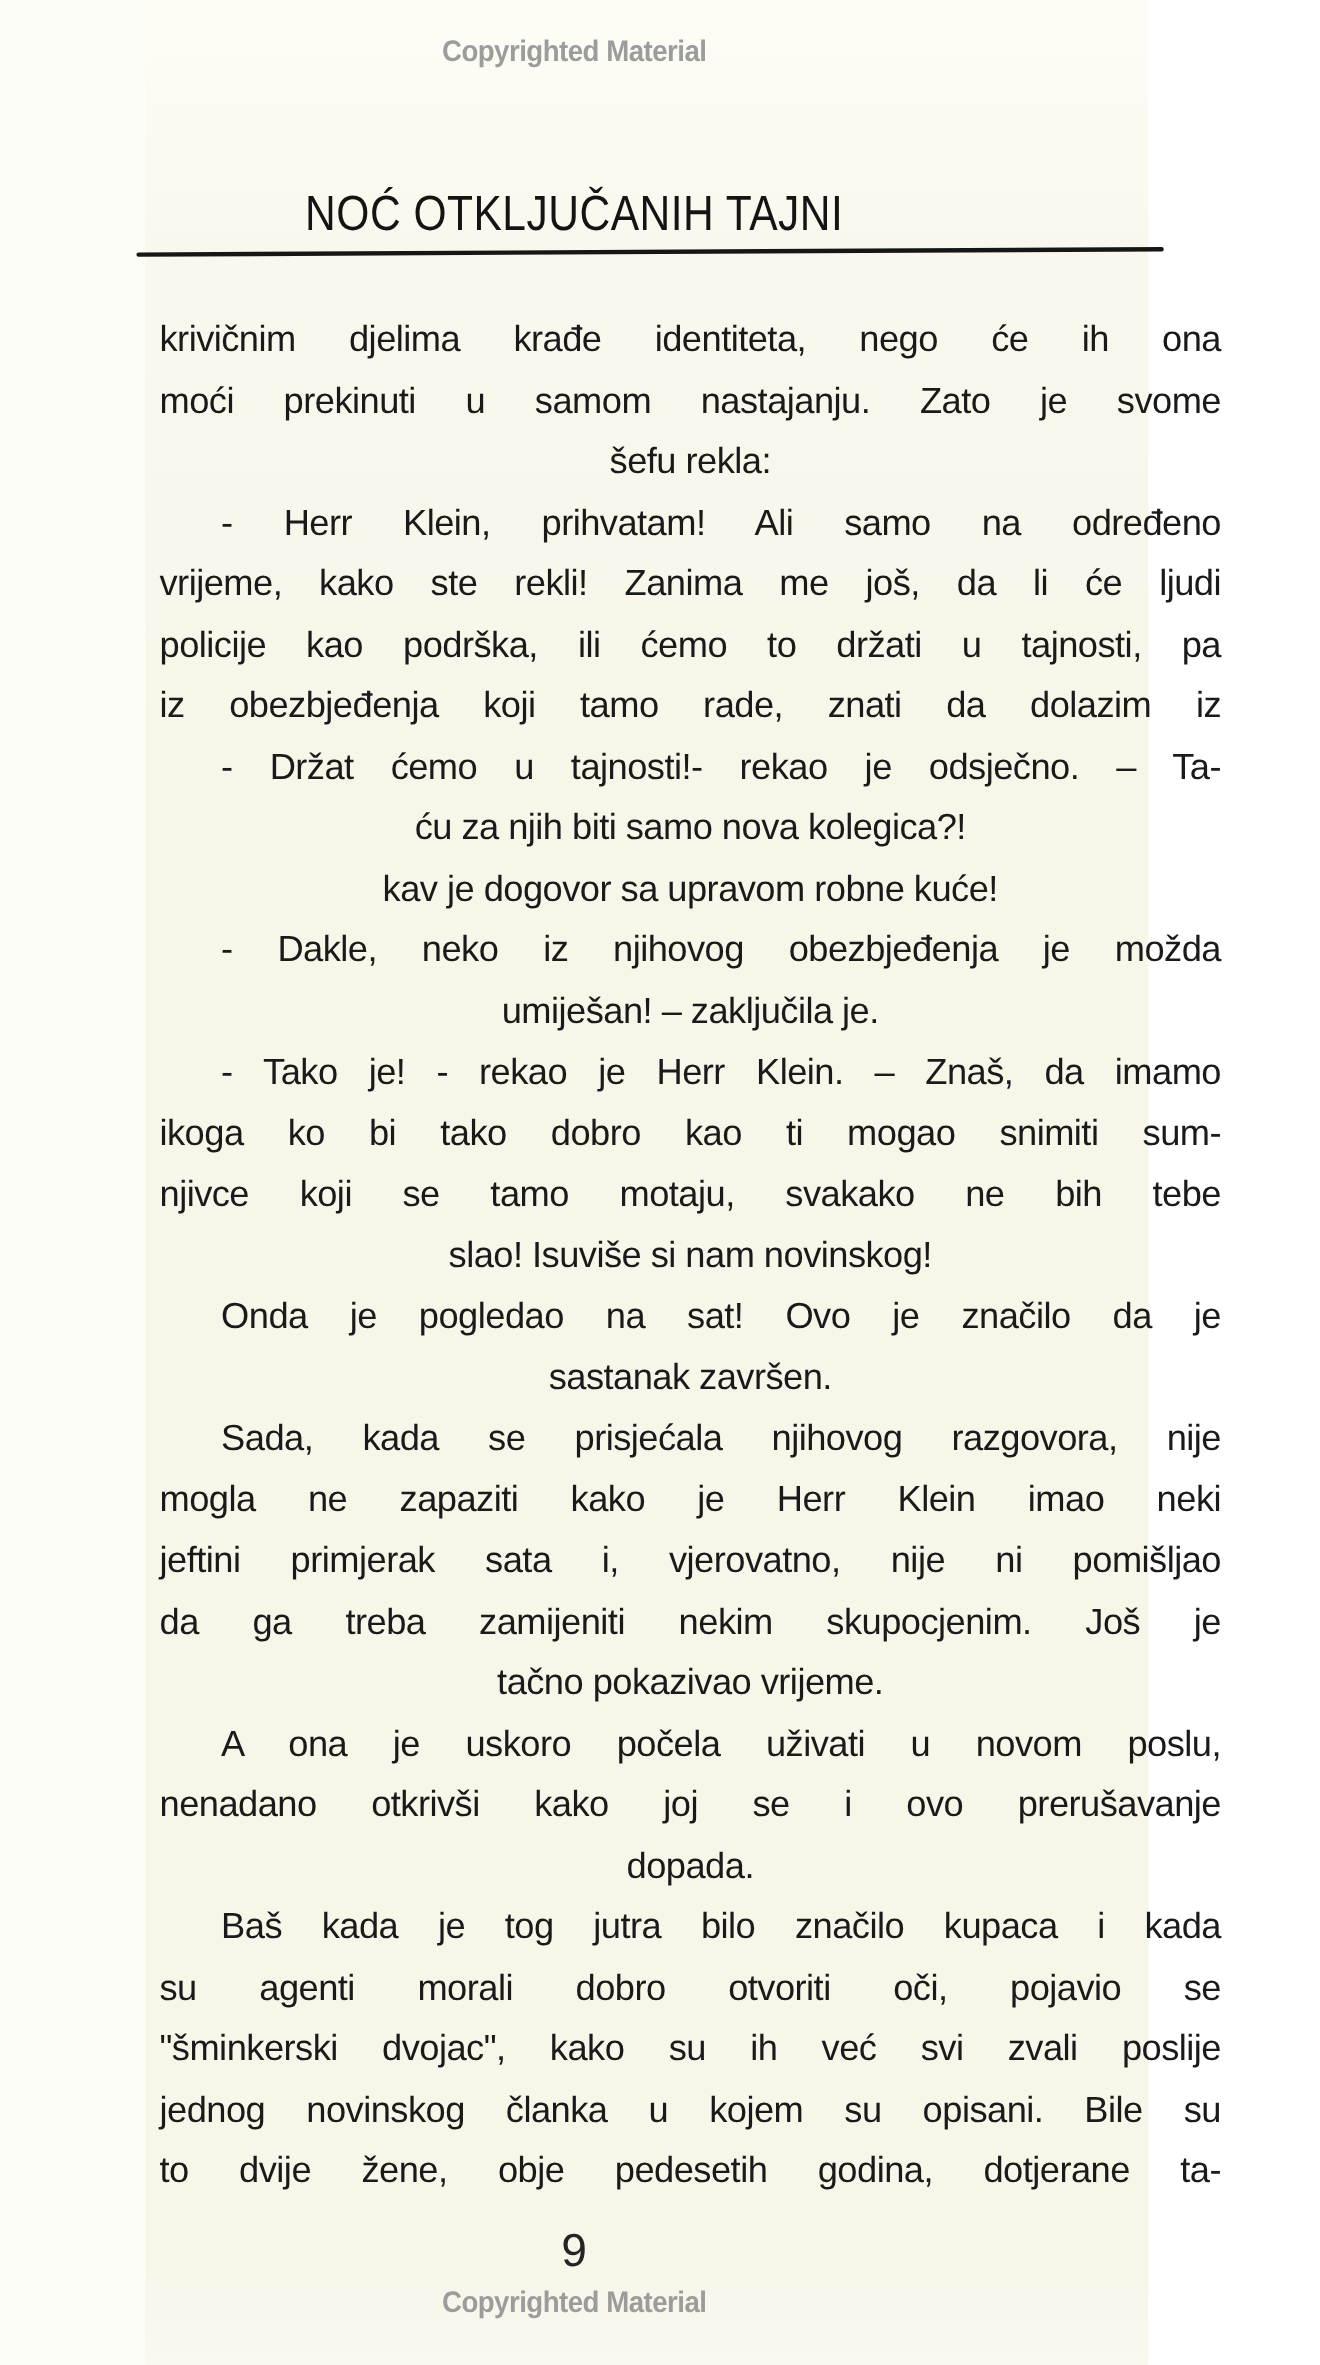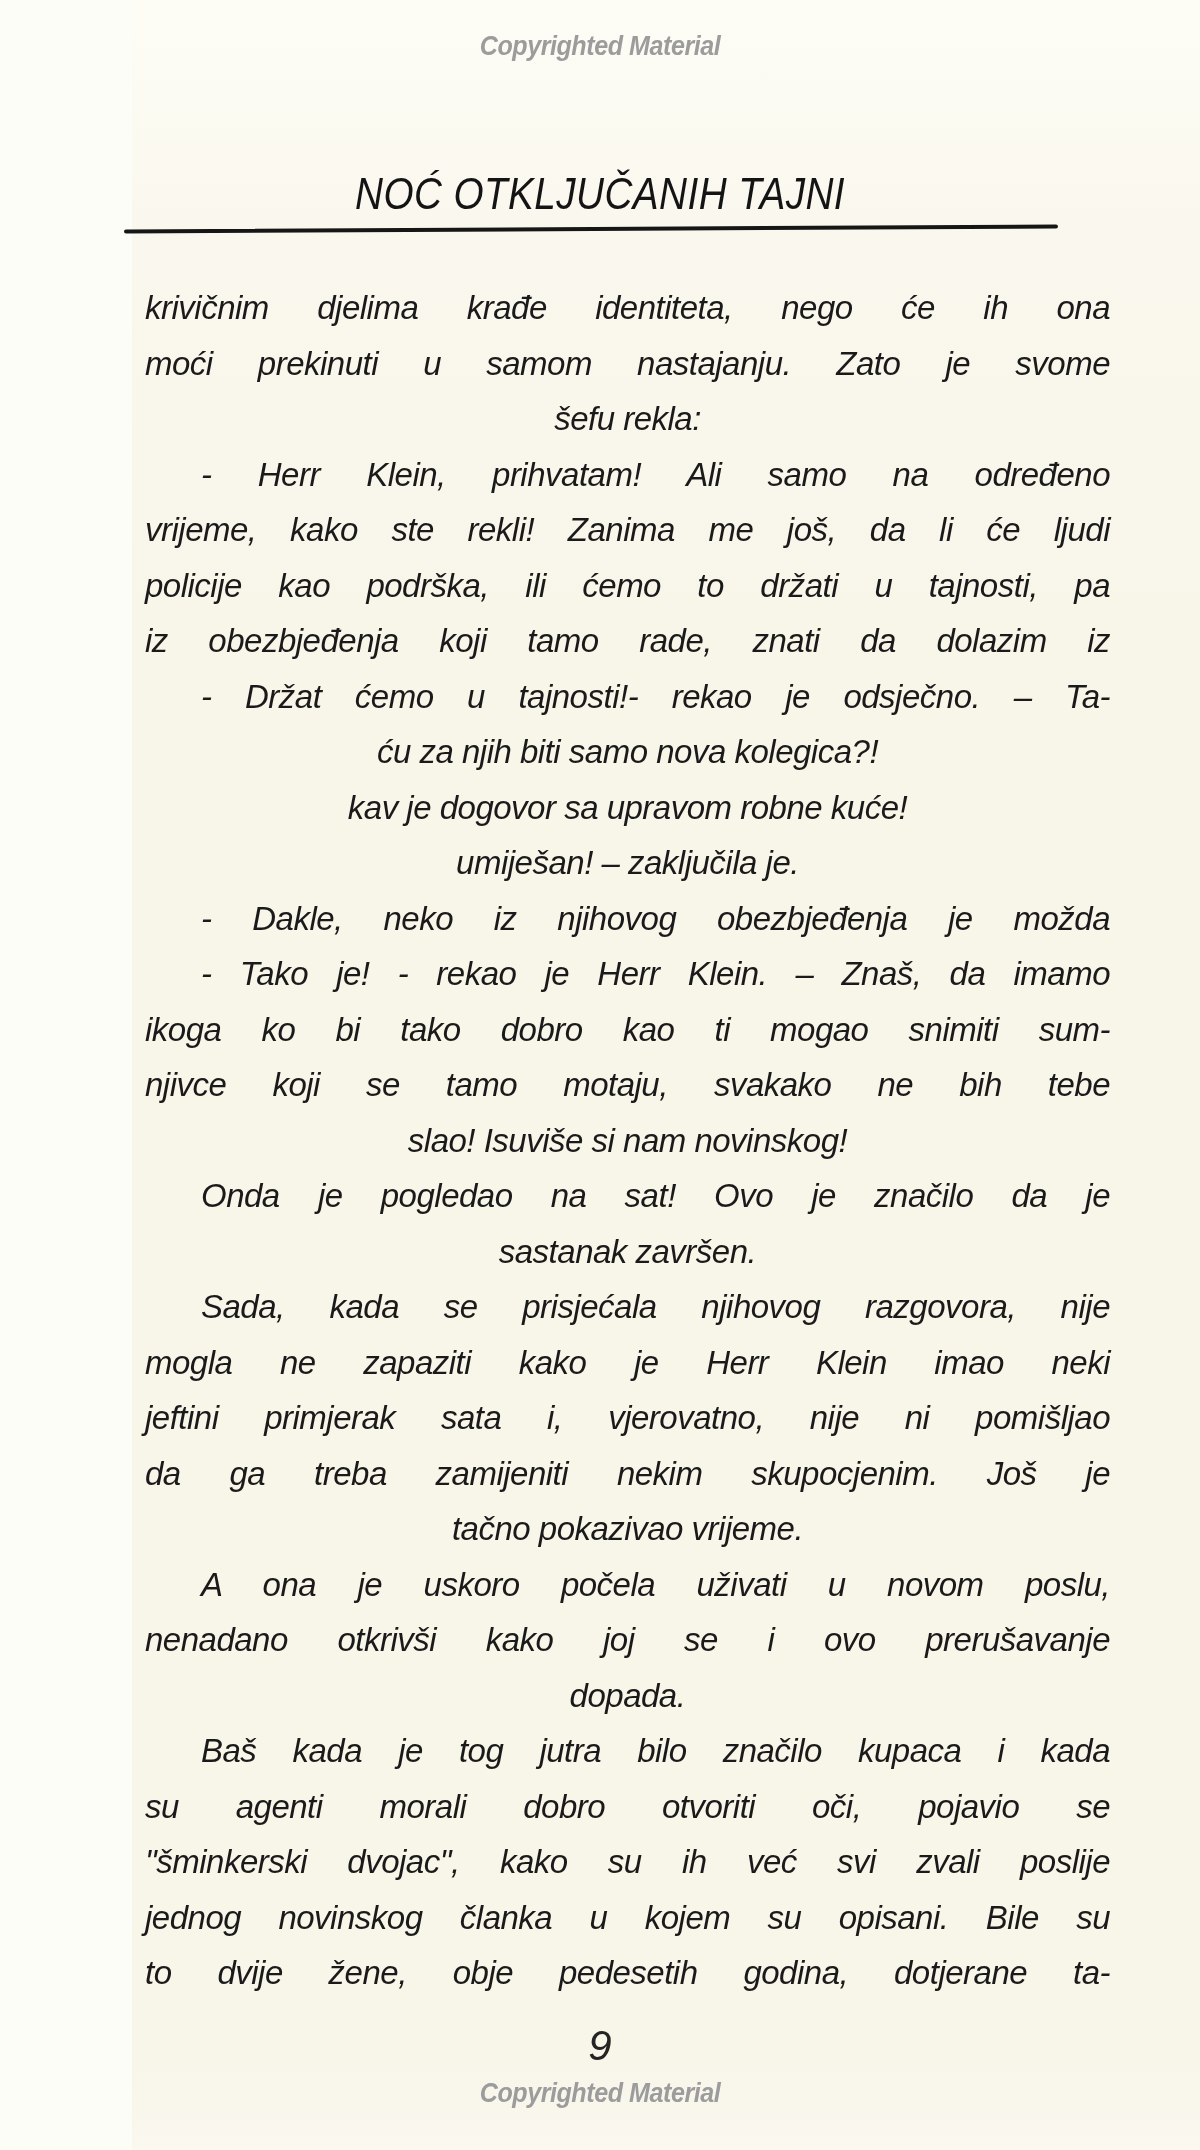--- a/index.html
+++ b/index.html
@@ -5,24 +5,23 @@
   html, body {
     margin: 0;
     padding: 0;
     width: 1200px;
     height: 2150px;
     overflow: hidden;
     font-family: "Liberation Sans", sans-serif;
   }
   .scan-page {
     position: relative;
-    width: 1200px;
+    width: 1044px;
     height: 2150px;
     background: linear-gradient(180deg, #fdfdf6 0%, #faf8ee 10%, #f8f5e9 30%, #f8f5e9 96%, #faf8ef 100%);
-    font-style: italic;
   }
   .left-margin-strip {
     position: absolute;
     left: 0; top: 0;
     width: 132px; height: 2150px;
     background: #fdfdf8;
   }
   .copyright-banner {
     position: absolute;
     left: 0;
@@ -105,22 +104,22 @@
       <div class="line j">krivičnim djelima krađe identiteta, nego će ih ona</div>
       <div class="line j">moći prekinuti u samom nastajanju. Zato je svome</div>
       <div class="line">šefu rekla:</div>
       <div class="line j ind">- Herr Klein, prihvatam! Ali samo na određeno</div>
       <div class="line j">vrijeme, kako ste rekli! Zanima me još, da li će ljudi</div>
       <div class="line j">policije kao podrška, ili ćemo to držati u tajnosti, pa</div>
       <div class="line j">iz obezbjeđenja koji tamo rade, znati da dolazim iz</div>
       <div class="line j ind">- Držat ćemo u tajnosti!- rekao je odsječno. – Ta-</div>
       <div class="line">ću za njih biti samo nova kolegica?!</div>
       <div class="line">kav je dogovor sa upravom robne kuće!</div>
+      <div class="line j ind">- Dakle, neko iz njihovog obezbjeđenja je možda</div>
       <div class="line">umiješan! – zaključila je.</div>
-      <div class="line j ind">- Dakle, neko iz njihovog obezbjeđenja je možda</div>
       <div class="line j ind">- Tako je! - rekao je Herr Klein. – Znaš, da imamo</div>
       <div class="line j">ikoga ko bi tako dobro kao ti mogao snimiti sum-</div>
       <div class="line j">njivce koji se tamo motaju, svakako ne bih tebe</div>
       <div class="line">slao! Isuviše si nam novinskog!</div>
       <div class="line j ind">Onda je pogledao na sat! Ovo je značilo da je</div>
       <div class="line">sastanak završen.</div>
       <div class="line j ind">Sada, kada se prisjećala njihovog razgovora, nije</div>
       <div class="line j">mogla ne zapaziti kako je Herr Klein imao neki</div>
       <div class="line j">jeftini primjerak sata i, vjerovatno, nije ni pomišljao</div>
       <div class="line j">da ga treba zamijeniti nekim skupocjenim. Još je</div>

